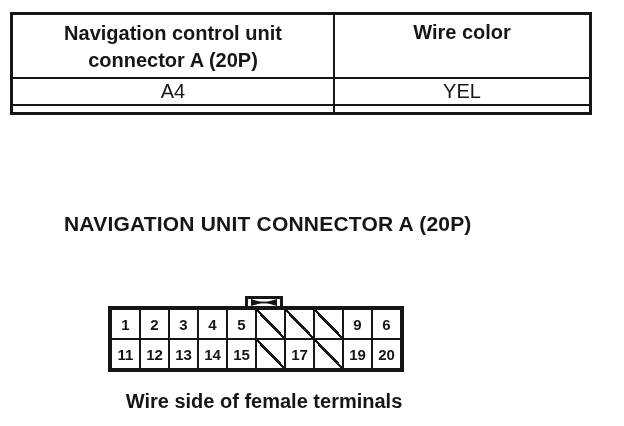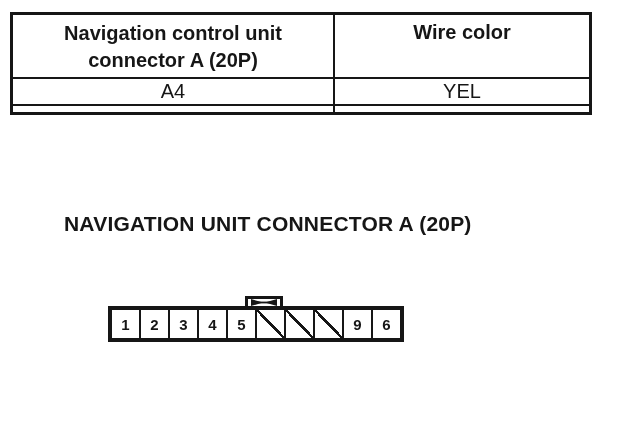--- a/index.html
+++ b/index.html
@@ -177,18 +177,31 @@
             <td>2</td>
             <td>3</td>
             <td>4</td>
             <td>5</td>
             <td class="blocked"></td>
             <td class="blocked"></td>
             <td class="blocked"></td>
             <td>9</td>
             <td>6</td>
           </tr>
+          <tr>
+            <td>11</td>
+            <td>12</td>
+            <td>13</td>
+            <td>14</td>
+            <td>15</td>
+            <td class="blocked"></td>
+            <td>17</td>
+            <td class="blocked"></td>
+            <td>19</td>
+            <td>20</td>
+          </tr>
         </tbody>
     </table>
   </div>
 
+  <div class="caption">Wire side of female terminals</div>
 
 </div>
 
 </body></html>

